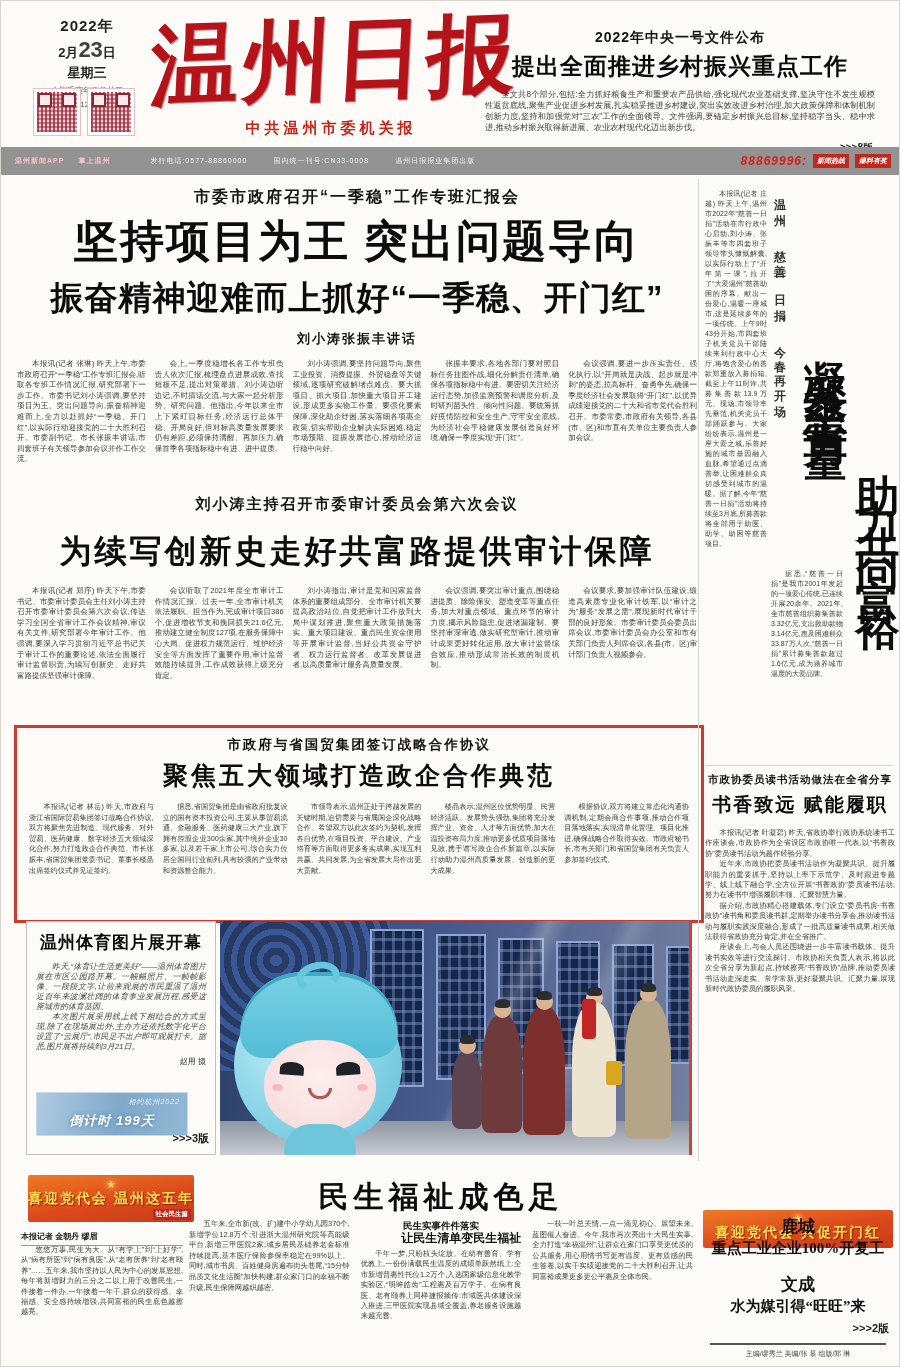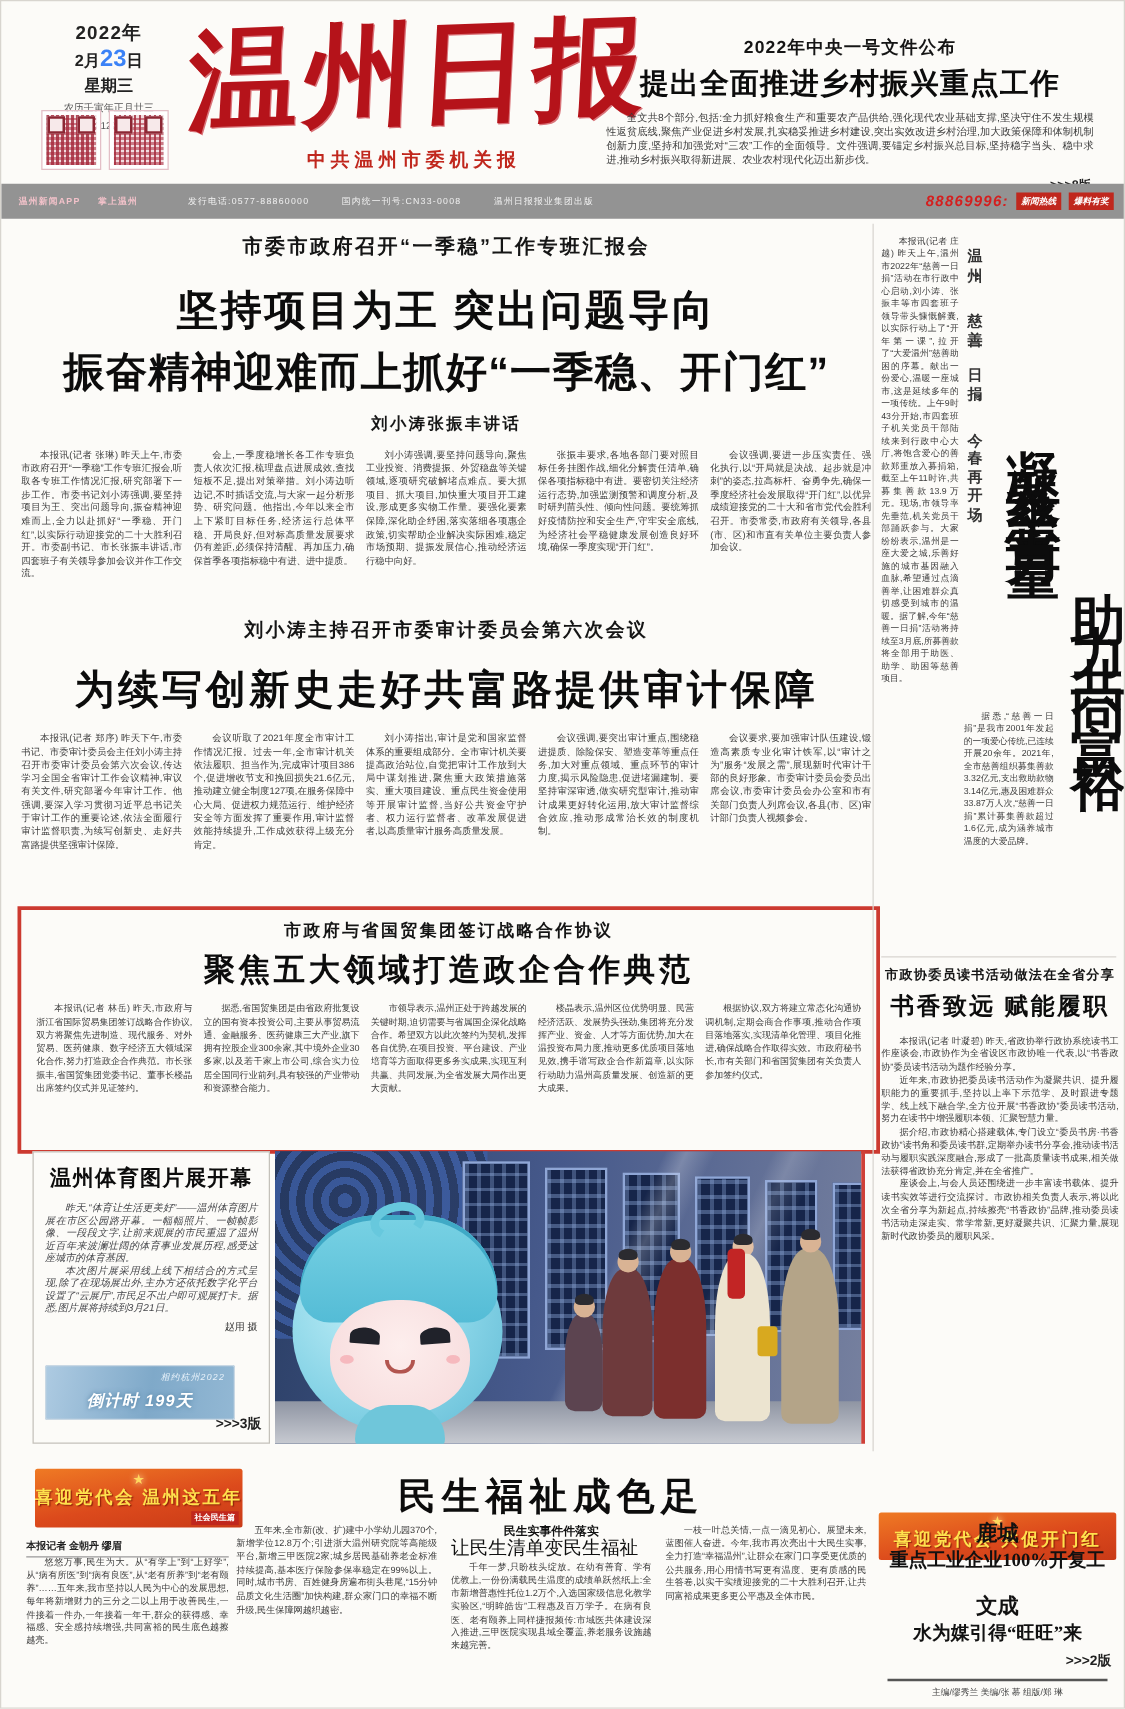--- a/index.html
+++ b/index.html
@@ -11,21 +11,21 @@
   .hline{font-weight:900;text-align:center;color:#0c0c0c}
   .cols{display:flex;gap:9px}
   .col{flex:1;text-align:justify;font-size:7.5px;line-height:10.6px;color:#3b3b3b;overflow:hidden;text-indent:2em}
   .smalltxt{text-align:justify;font-size:7.2px;line-height:10.2px;color:#3b3b3b;overflow:hidden}
   .vtext{writing-mode:vertical-rl}
   .serifb{font-family:"Liberation Serif","DejaVu Serif",serif;font-weight:900}
   
   .dateblock{width:116px;text-align:center;color:#222}
   .dy{font-size:15px;font-weight:bold;letter-spacing:1px}
   .dd{font-size:13px;font-weight:bold;margin-top:1px}
-  .dd b{color:#3b82f6;font-size:19px;letter-spacing:0}
+  .dd b{color:#404040;font-size:22px;letter-spacing:0}
   .dw{font-size:13px;font-weight:bold;margin-top:1px}
   .dl{font-size:8px;color:#555;margin-top:3px}
   .qr{width:46px;height:46px;border:3px solid #fff;outline:1px solid #e3bfc6;background:
       repeating-linear-gradient(0deg,rgba(170,40,60,.55) 0 2px,transparent 2px 4px),
       repeating-linear-gradient(90deg,#b04a58 0 2px,#f2dde0 2px 4px);position:relative}
   .qr::before,.qr::after{content:"";position:absolute;width:10px;height:10px;border:2px solid #8c2734;background:#f7e9ea}
   .qr::before{top:1px;left:1px}.qr::after{top:1px;right:1px}
   .mast{font-family:"Liberation Serif","DejaVu Serif",serif;font-weight:900;color:#b5131a;font-size:88px;line-height:92px;letter-spacing:4px;transform:rotate(-2deg) skewX(-5deg);text-shadow:1px 1px 0 #d9747a;white-space:nowrap}
   .mastsub{color:#c0271d;font-weight:900;font-size:15px;letter-spacing:4px;text-align:center}
   
@@ -109,21 +109,21 @@
       <span>温州日报报业集团出版</span>
     </span>
     <span class="hot">88869996:</span>
     <span class="badge">新闻热线</span>
     <span class="badge">爆料有奖</span>
     <span class="endpad"></span>
   </div>
 
   <div class="abs" style="left:16px;top:186px;width:680px">
     <div class="kick" style="font-size:16px;letter-spacing:2px">市委市政府召开“一季稳”工作专班汇报会</div>
-    <div class="hline" style="font-size:33px;letter-spacing:2px;margin-top:18px">坚持项目为王  突出问题导向</div>
+    <div class="hline" style="font-size:44px;letter-spacing:2px;margin-top:4px">坚持项目为王  突出问题导向</div>
     <div class="hline" style="font-size:33px;letter-spacing:1px;margin-top:5px">振奋精神迎难而上抓好“一季稳、开门红”</div>
     <div class="kick" style="font-size:13px;margin-top:9px;letter-spacing:2px">刘小涛张振丰讲话</div>
     <div class="cols" style="margin-top:11px;height:158px">
       <div class="col">本报讯(记者 张琳) 昨天上午,市委市政府召开“一季稳”工作专班汇报会,听取各专班工作情况汇报,研究部署下一步工作。市委书记刘小涛强调,要坚持项目为王、突出问题导向,振奋精神迎难而上,全力以赴抓好“一季稳、开门红”,以实际行动迎接党的二十大胜利召开。市委副书记、市长张振丰讲话,市四套班子有关领导参加会议并作工作交流。</div>
       <div class="col">会上,一季度稳增长各工作专班负责人依次汇报,梳理盘点进展成效,查找短板不足,提出对策举措。刘小涛边听边记,不时插话交流,与大家一起分析形势、研究问题。他指出,今年以来全市上下紧盯目标任务,经济运行总体平稳、开局良好,但对标高质量发展要求仍有差距,必须保持清醒、再加压力,确保首季各项指标稳中有进、进中提质。</div>
       <div class="col">刘小涛强调,要坚持问题导向,聚焦工业投资、消费提振、外贸稳盘等关键领域,逐项研究破解堵点难点。要大抓项目、抓大项目,加快重大项目开工建设,形成更多实物工作量。要强化要素保障,深化助企纾困,落实落细各项惠企政策,切实帮助企业解决实际困难,稳定市场预期、提振发展信心,推动经济运行稳中向好。</div>
       <div class="col">张振丰要求,各地各部门要对照目标任务挂图作战,细化分解责任清单,确保各项指标稳中有进。要密切关注经济运行态势,加强监测预警和调度分析,及时研判苗头性、倾向性问题。要统筹抓好疫情防控和安全生产,守牢安全底线,为经济社会平稳健康发展创造良好环境,确保一季度实现“开门红”。</div>
       <div class="col">会议强调,要进一步压实责任、强化执行,以“开局就是决战、起步就是冲刺”的姿态,拉高标杆、奋勇争先,确保一季度经济社会发展取得“开门红”,以优异成绩迎接党的二十大和省市党代会胜利召开。市委常委,市政府有关领导,各县(市、区)和市直有关单位主要负责人参加会议。</div>
     </div>
   </div>
@@ -244,21 +244,21 @@
     <span class="chip2">社会民生篇</span>
   </div>
   <div class="abs" style="left:20px;top:1230px;width:162px;font-size:8px;font-weight:bold;color:#222;border-bottom:1px solid #999;padding-bottom:3px">本报记者 金朝丹 缪眉</div>
   <div class="abs smalltxt" style="left:20px;top:1244px;width:162px;height:118px;text-indent:2em;font-size:7.3px;line-height:10.4px">悠悠万事,民生为大。从“有学上”到“上好学”,从“病有所医”到“病有良医”,从“老有所养”到“老有颐养”……五年来,我市坚持以人民为中心的发展思想,每年将新增财力的三分之二以上用于改善民生,一件接着一件办,一年接着一年干,群众的获得感、幸福感、安全感持续增强,共同富裕的民生底色越擦越亮。</div>
 
   <div class="abs hline" style="left:200px;top:1176px;width:480px;font-size:30px;letter-spacing:5px">民生福祉成色足</div>
   <div class="abs cols" style="left:188px;top:1218px;width:504px;height:146px;gap:11px">
     <div class="col" style="font-size:7.3px">五年来,全市新(改、扩)建中小学幼儿园370个,新增学位12.8万个;引进浙大温州研究院等高能级平台,新增三甲医院2家;城乡居民基础养老金标准持续提高,基本医疗保险参保率稳定在99%以上。同时,城市书房、百姓健身房遍布街头巷尾,“15分钟品质文化生活圈”加快构建,群众家门口的幸福不断升级,民生保障网越织越密。</div>
     <div style="flex:1;overflow:hidden">
       <div style="text-align:center;font-size:9.5px;font-weight:900;color:#111;line-height:13px">民生实事件件落实</div>
-      <div style="text-align:left;font-size:15px;font-weight:400;color:#111;line-height:13px">让民生清单变民生福祉</div>
+      <div style="text-align:right;font-size:12px;font-weight:700;color:#111;line-height:13px">让民生清单变民生福祉</div>
       <div class="smalltxt" style="margin-top:4px;text-indent:2em;font-size:7.3px;line-height:10.4px">千年一梦,只盼枝头绽放。在幼有善育、学有优教上,一份份满载民生温度的成绩单跃然纸上:全市新增普惠性托位1.2万个,入选国家级信息化教学实验区,“明眸皓齿”工程惠及百万学子。在病有良医、老有颐养上同样捷报频传:市域医共体建设深入推进,三甲医院实现县域全覆盖,养老服务设施越来越完善。</div>
     </div>
     <div class="col" style="font-size:7.3px">一枝一叶总关情,一点一滴见初心。展望未来,蓝图催人奋进。今年,我市再次亮出十大民生实事,全力打造“幸福温州”,让群众在家门口享受更优质的公共服务,用心用情书写更有温度、更有质感的民生答卷,以实干实绩迎接党的二十大胜利召开,让共同富裕成果更多更公平惠及全体市民。</div>
   </div>
 
   <div class="abs obanner" style="left:702px;top:1162px;width:190px;height:38px;padding-top:3px">
     <span class="star">★</span>
     <span class="btxt" style="font-size:14px">喜迎党代会  共促开门红</span>
   </div>
   <div class="abs serifb" style="left:702px;top:1214px;width:190px;text-align:center;font-size:17px;color:#111">鹿城</div>

